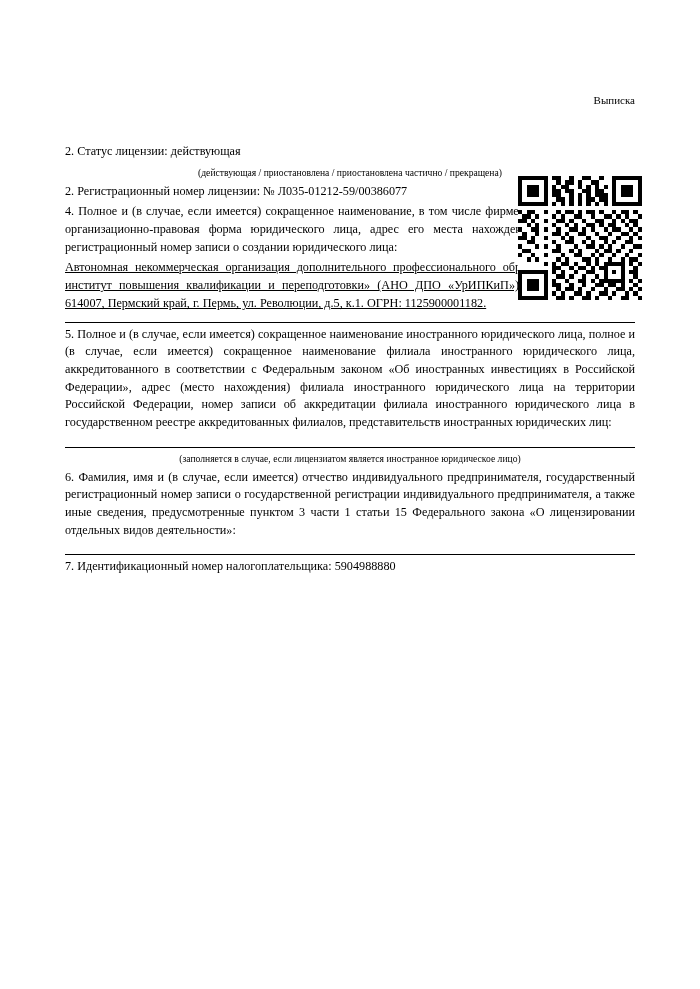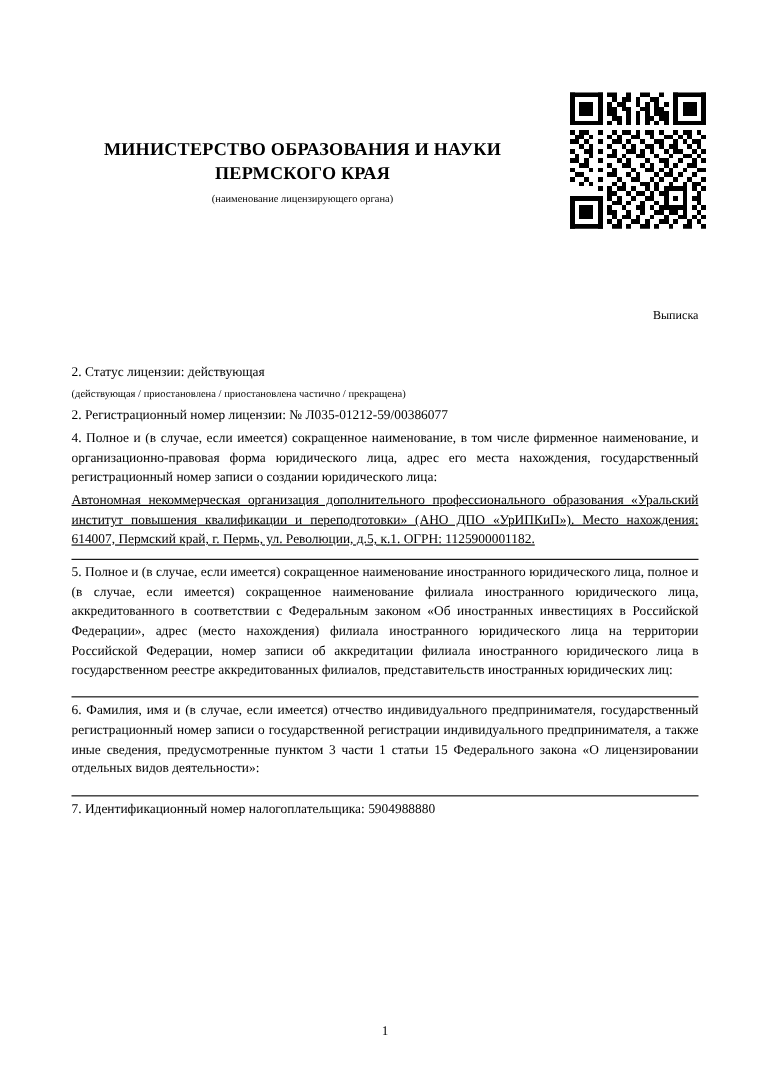--- a/index.html
+++ b/index.html
@@ -59,21 +59,21 @@
   .doc-title .line2 { display: block; }
 
   .section {
     margin-top: 3px;
     font-size: 12.2px;
     line-height: 1.45;
     text-align: justify;
   }
   .section.first { margin-top: 34px; }
   .note {
-    text-align: left;
+    text-align: center;
     font-size: 9.6px;
     margin-top: 5px;
   }
   .note.small-indent { margin-top: 4px; }
   .body-text {
     text-align: justify;
     font-size: 12.2px;
     line-height: 1.48;
     margin-top: 2px;
     text-decoration: underline;
@@ -336,25 +336,20 @@
           <rect x="12" y="28" width="1" height="1"></rect>
         <rect x="15" y="28" width="2" height="1"></rect>
           <rect x="18" y="28" width="1" height="1"></rect>
         <rect x="21" y="28" width="1" height="1"></rect>
           <rect x="24" y="28" width="2" height="1"></rect>
         <rect x="28" y="28" width="1" height="1"></rect>
       </g>
     </svg>
   </div>
 
-  <div class="header-block">
-    <div class="org-title">МИНИСТЕРСТВО ОБРАЗОВАНИЯ И НАУКИ</div>
-    <div class="org-title">ПЕРМСКОГО КРАЯ</div>
-    <div class="org-subtitle">(наименование лицензирующего органа)</div>
-  </div>
 
   <div class="doc-title">
     <span>Выписка</span>
   </div>
 
   <div class="section first">
     <div>2. Статус лицензии: действующая</div>
     <div class="note">(действующая / приостановлена / приостановлена частично / прекращена)</div>
   </div>
 
@@ -366,20 +361,21 @@
   <div class="section">
     <div>4. Полное и (в случае, если имеется) сокращенное наименование, в том числе фирменное наименование, и организационно-правовая форма юридического лица, адрес его места нахождения, государственный регистрационный номер записи о создании юридического лица:</div>
     <div class="body-text">Автономная некоммерческая организация дополнительного профессионального образования «Уральский институт повышения квалификации и переподготовки» (АНО ДПО «УрИПКиП»). Место нахождения: 614007, Пермский край, г. Пермь, ул. Революции, д.5, к.1. ОГРН: 1125900001182.</div>
     <hr class="rule">
   </div>
 
   <div class="section">
     <div>5. Полное и (в случае, если имеется) сокращенное наименование иностранного юридического лица, полное и (в случае, если имеется) сокращенное наименование филиала иностранного юридического лица, аккредитованного в соответствии с Федеральным законом «Об иностранных инвестициях в Российской Федерации», адрес (место нахождения) филиала иностранного юридического лица на территории Российской Федерации, номер записи об аккредитации филиала иностранного юридического лица в государственном реестре аккредитованных филиалов, представительств иностранных юридических лиц:</div>
     <div class="gap-sm"></div>
     <hr class="rule">
+    <div class="note small-indent">(заполняется в случае, если лицензиатом является иностранное юридическое лицо)</div>
   </div>
 
   <div class="section">
     <div>6. Фамилия, имя и (в случае, если имеется) отчество индивидуального предпринимателя, государственный регистрационный номер записи о государственной регистрации индивидуального предпринимателя, а также иные сведения, предусмотренные пунктом 3 части 1 статьи 15 Федерального закона «О лицензировании отдельных видов деятельности»:</div>
     <div class="gap-sm"></div>
     <hr class="rule">
   </div>
 
   <div class="section">
     <div>7. Идентификационный номер налогоплательщика: 5904988880</div>

